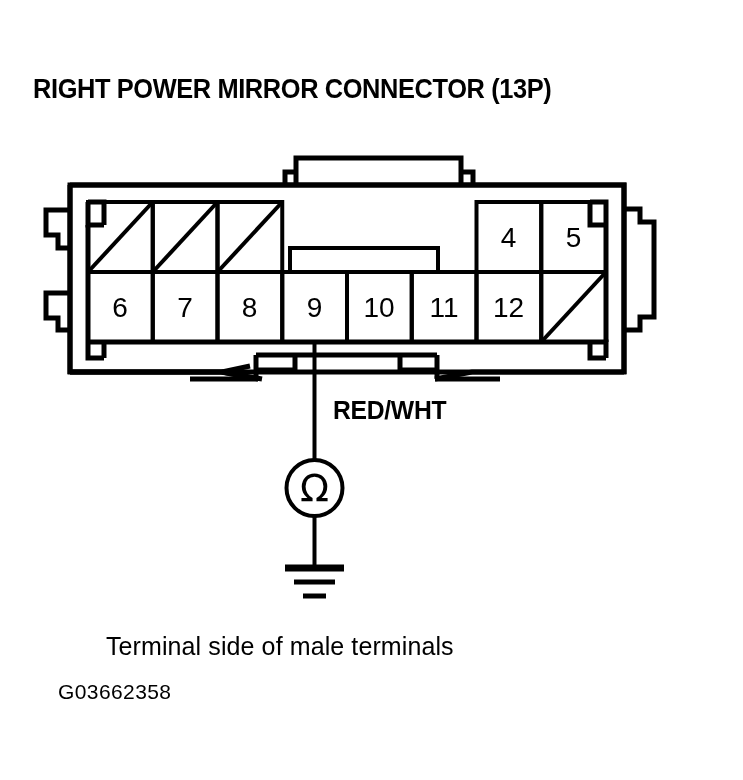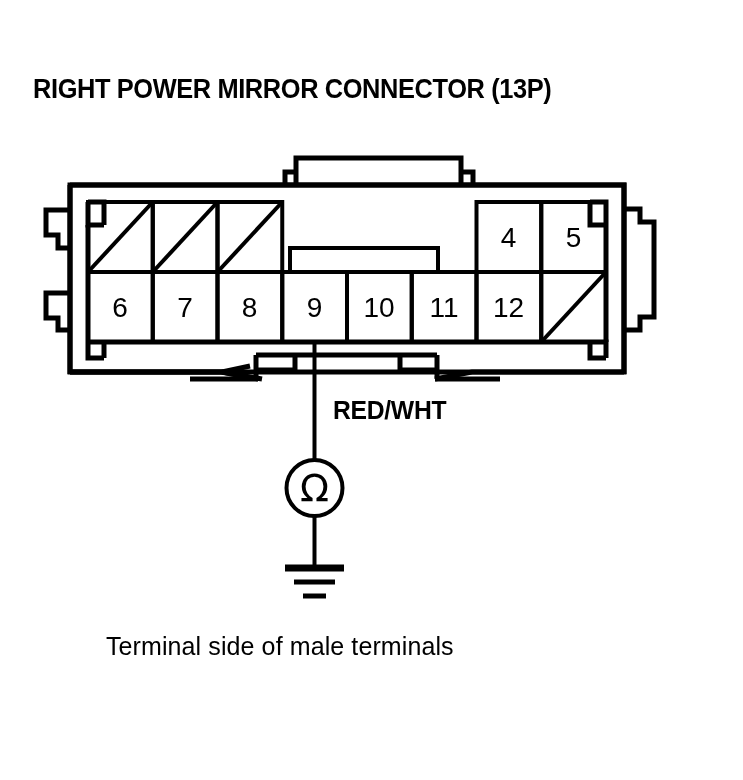--- a/index.html
+++ b/index.html
@@ -213,14 +213,15 @@
       <line x1="294" y1="452" x2="335" y2="452" stroke-width="5"></line>
       <line x1="303" y1="466" x2="326" y2="466" stroke-width="5"></line>
     </g>
 
   </svg>
 
   <div class="wire-label">RED/WHT</div>
 
   <div class="caption">Terminal side of male terminals</div>
 
+  <div class="figure-id">G03662358</div>
 
 </div>
 
 </body></html>

